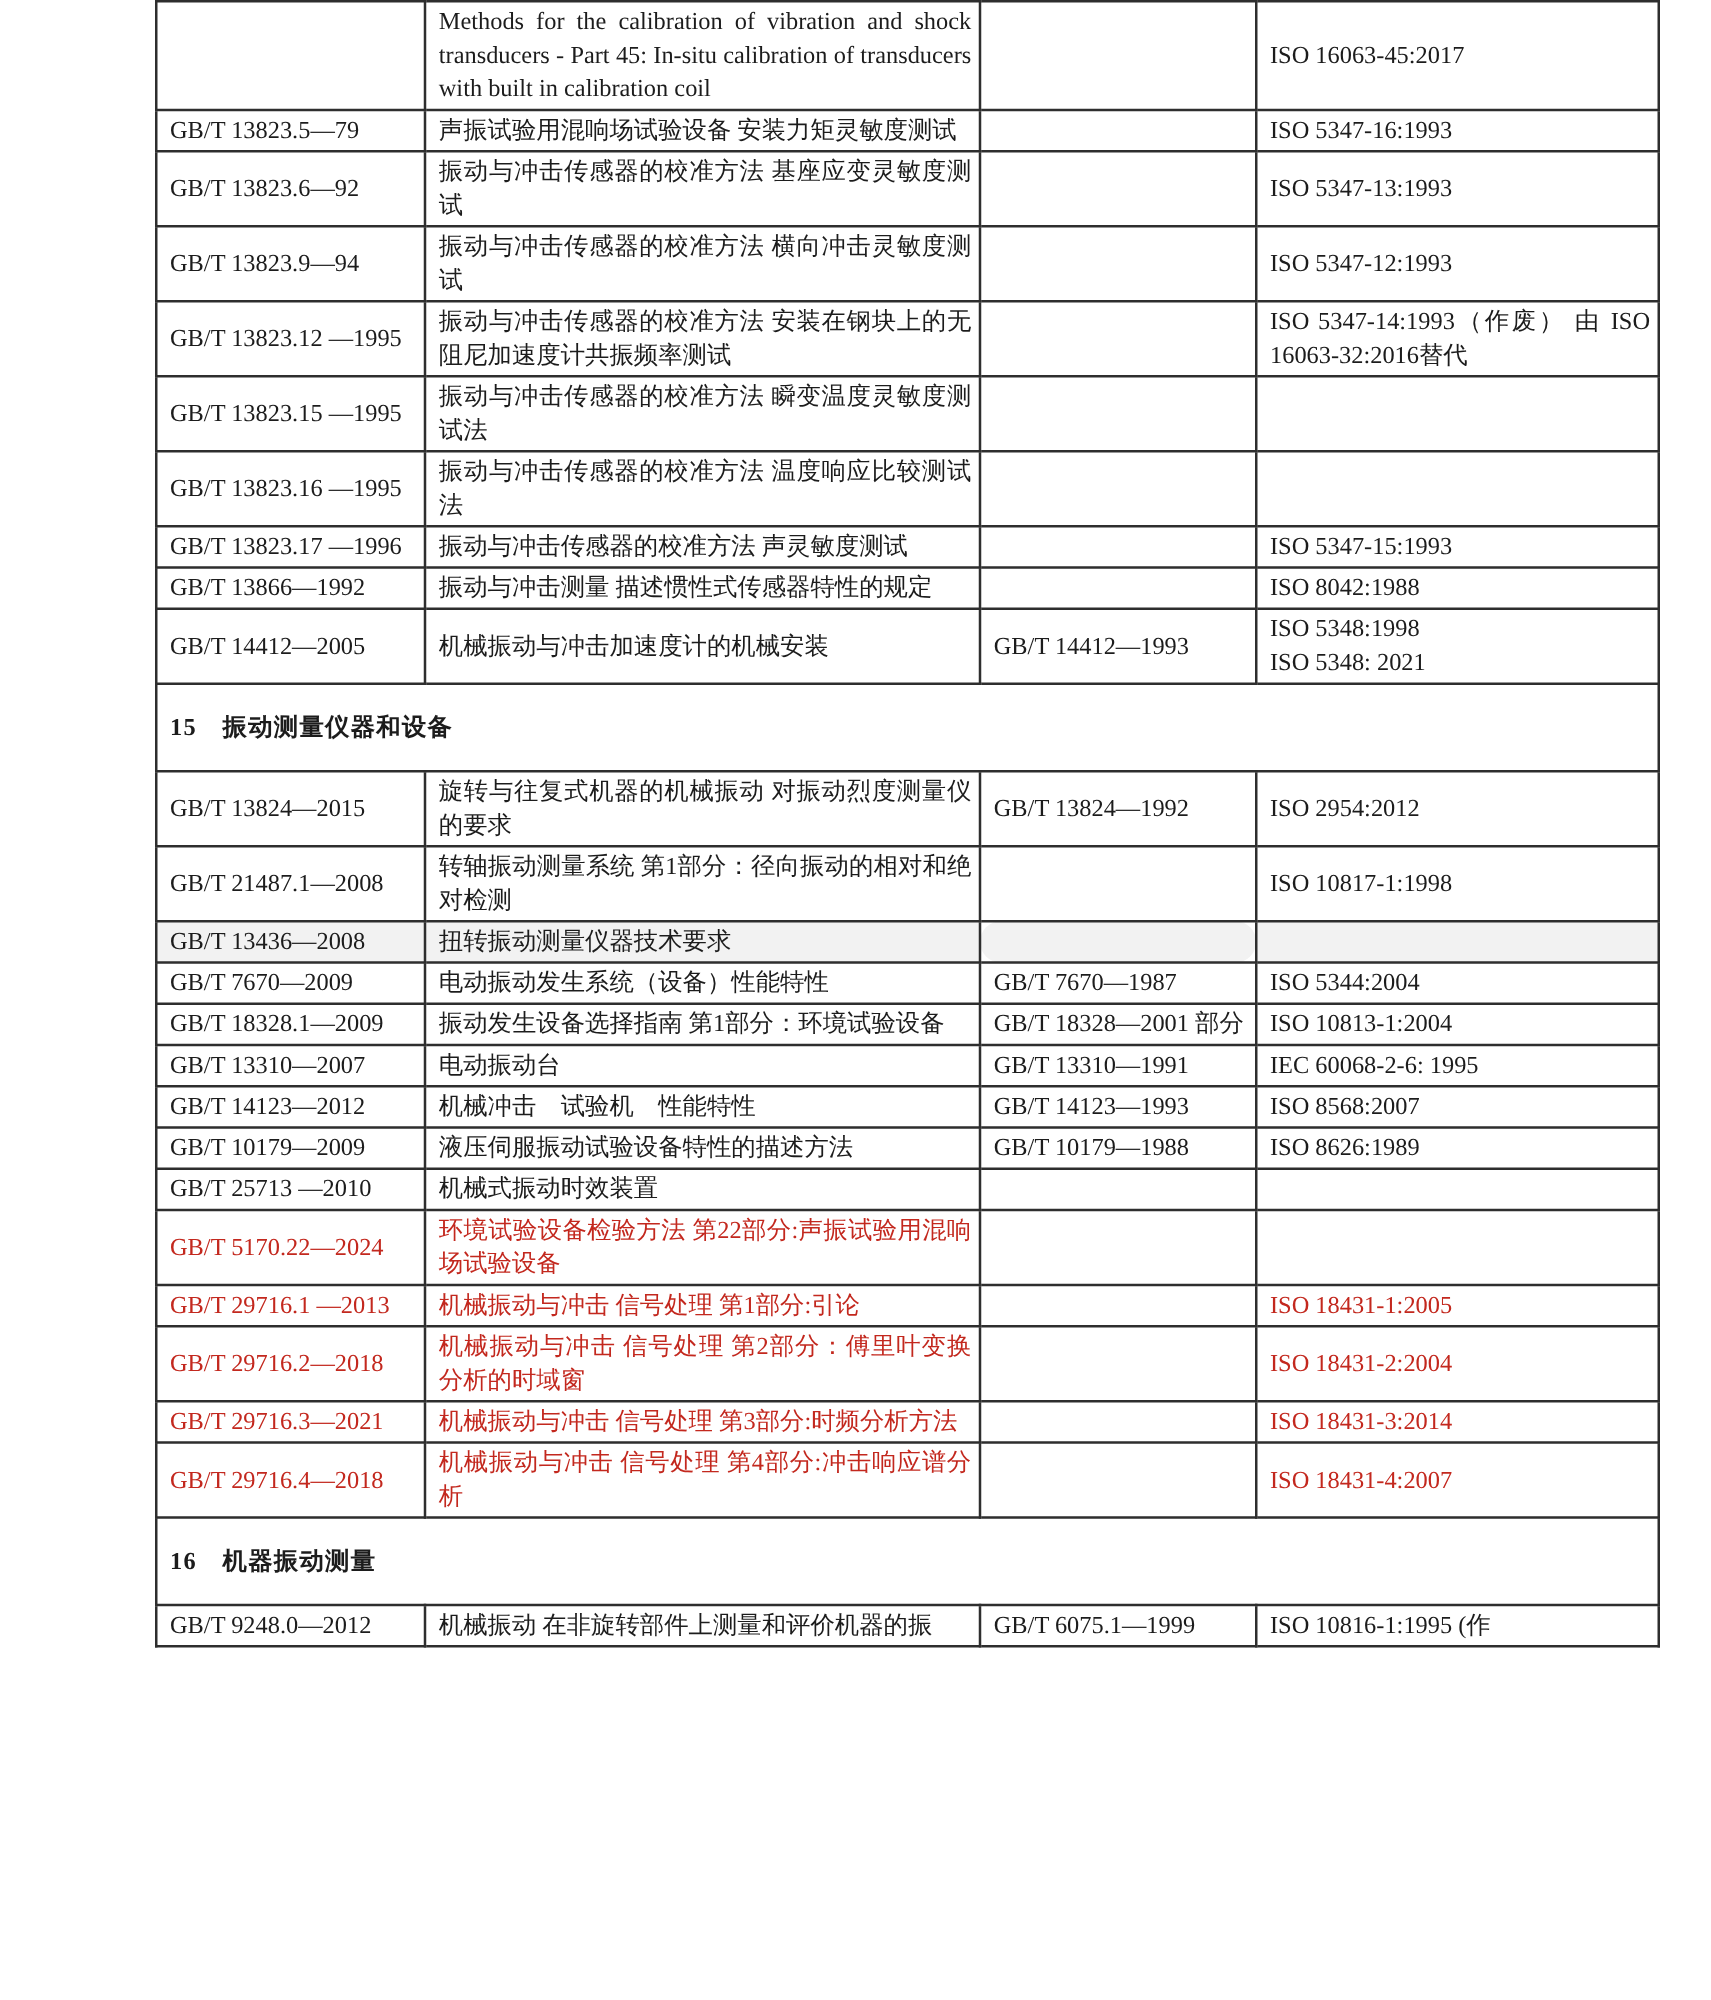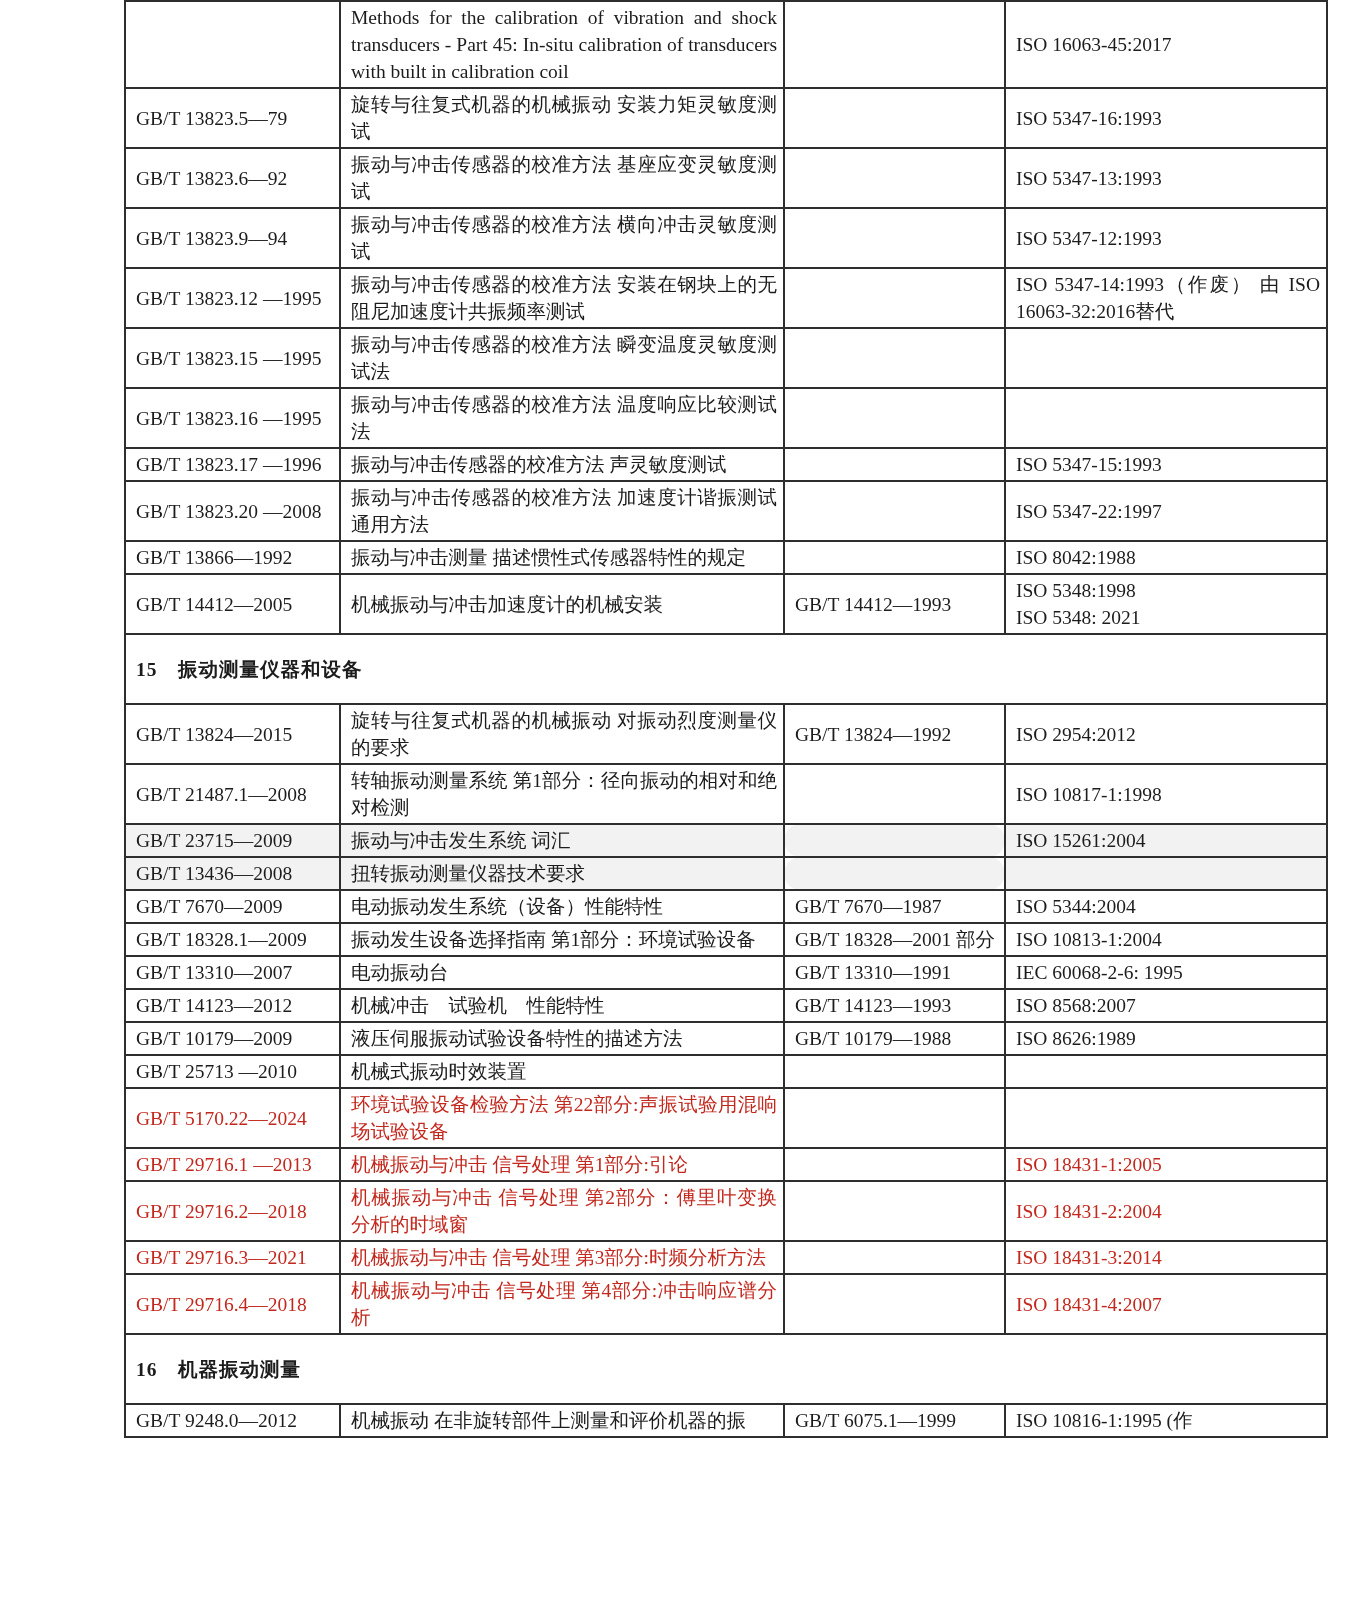--- a/index.html
+++ b/index.html
@@ -71,21 +71,21 @@
     </colgroup>
     <tbody id="table-body">
         <tr>
           <td class="c-gb"></td>
           <td class="c-title">Methods for the calibration of vibration and shock transducers - Part 45: In-situ calibration of transducers with built in calibration coil</td>
           <td class="c-old"></td>
           <td class="c-iso">ISO 16063-45:2017</td>
         </tr>
         <tr>
           <td class="c-gb">GB/T 13823.5—79</td>
-          <td class="c-title">旋转与往复式机器的机械振动 安装力矩灵敏度测试</td>
+          <td class="c-title">声振试验用混响场试验设备 安装力矩灵敏度测试</td>
           <td class="c-old"></td>
           <td class="c-iso">ISO 5347-16:1993</td>
         </tr>
         <tr>
           <td class="c-gb">GB/T 13823.6—92</td>
           <td class="c-title">振动与冲击传感器的校准方法 基座应变灵敏度测试</td>
           <td class="c-old"></td>
           <td class="c-iso">ISO 5347-13:1993</td>
         </tr>
         <tr>
@@ -110,26 +110,20 @@
           <td class="c-gb">GB/T 13823.16 —1995</td>
           <td class="c-title">振动与冲击传感器的校准方法 温度响应比较测试法</td>
           <td class="c-old"></td>
           <td class="c-iso"></td>
         </tr>
         <tr>
           <td class="c-gb">GB/T 13823.17 —1996</td>
           <td class="c-title">振动与冲击传感器的校准方法 声灵敏度测试</td>
           <td class="c-old"></td>
           <td class="c-iso">ISO 5347-15:1993</td>
-        </tr>
-        <tr>
-          <td class="c-gb">GB/T 13823.20 —2008</td>
-          <td class="c-title">振动与冲击传感器的校准方法 加速度计谐振测试 通用方法</td>
-          <td class="c-old"></td>
-          <td class="c-iso">ISO 5347-22:1997</td>
         </tr>
         <tr>
           <td class="c-gb">GB/T 13866—1992</td>
           <td class="c-title">振动与冲击测量 描述惯性式传感器特性的规定</td>
           <td class="c-old"></td>
           <td class="c-iso">ISO 8042:1988</td>
         </tr>
         <tr>
           <td class="c-gb">GB/T 14412—2005</td>
           <td class="c-title">机械振动与冲击加速度计的机械安装</td>
@@ -146,26 +140,20 @@
           <td class="c-old">GB/T 13824—1992</td>
           <td class="c-iso">ISO 2954:2012</td>
         </tr>
         <tr>
           <td class="c-gb">GB/T 21487.1—2008</td>
           <td class="c-title">转轴振动测量系统 第1部分：径向振动的相对和绝对检测</td>
           <td class="c-old"></td>
           <td class="c-iso">ISO 10817-1:1998</td>
         </tr>
         <tr class="shade">
-          <td class="c-gb">GB/T 23715—2009</td>
-          <td class="c-title">振动与冲击发生系统 词汇</td>
-          <td class="c-old"></td>
-          <td class="c-iso">ISO 15261:2004</td>
-        </tr>
-        <tr class="shade">
           <td class="c-gb">GB/T 13436—2008</td>
           <td class="c-title">扭转振动测量仪器技术要求</td>
           <td class="c-old"></td>
           <td class="c-iso"></td>
         </tr>
         <tr>
           <td class="c-gb">GB/T 7670—2009</td>
           <td class="c-title">电动振动发生系统（设备）性能特性</td>
           <td class="c-old">GB/T 7670—1987</td>
           <td class="c-iso">ISO 5344:2004</td>

